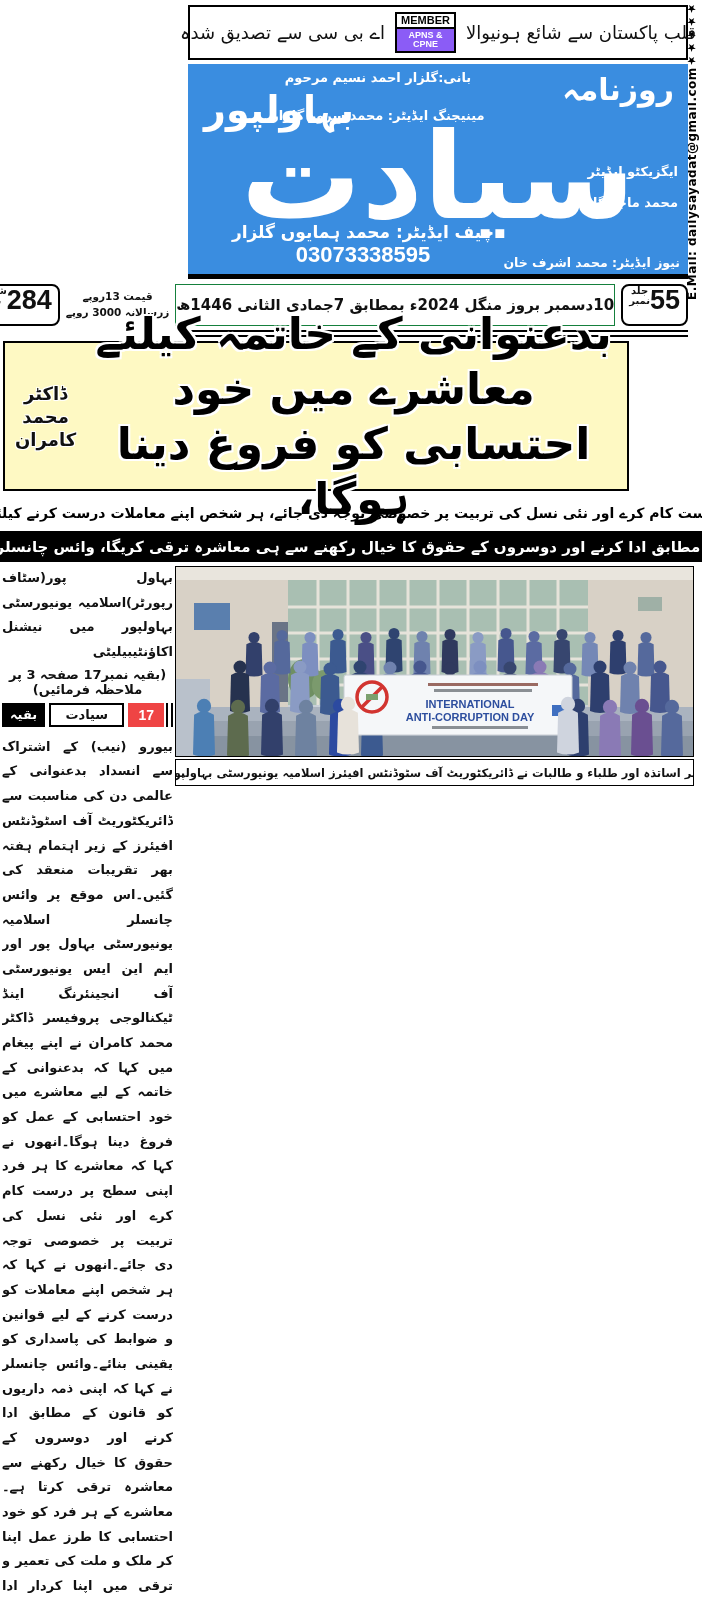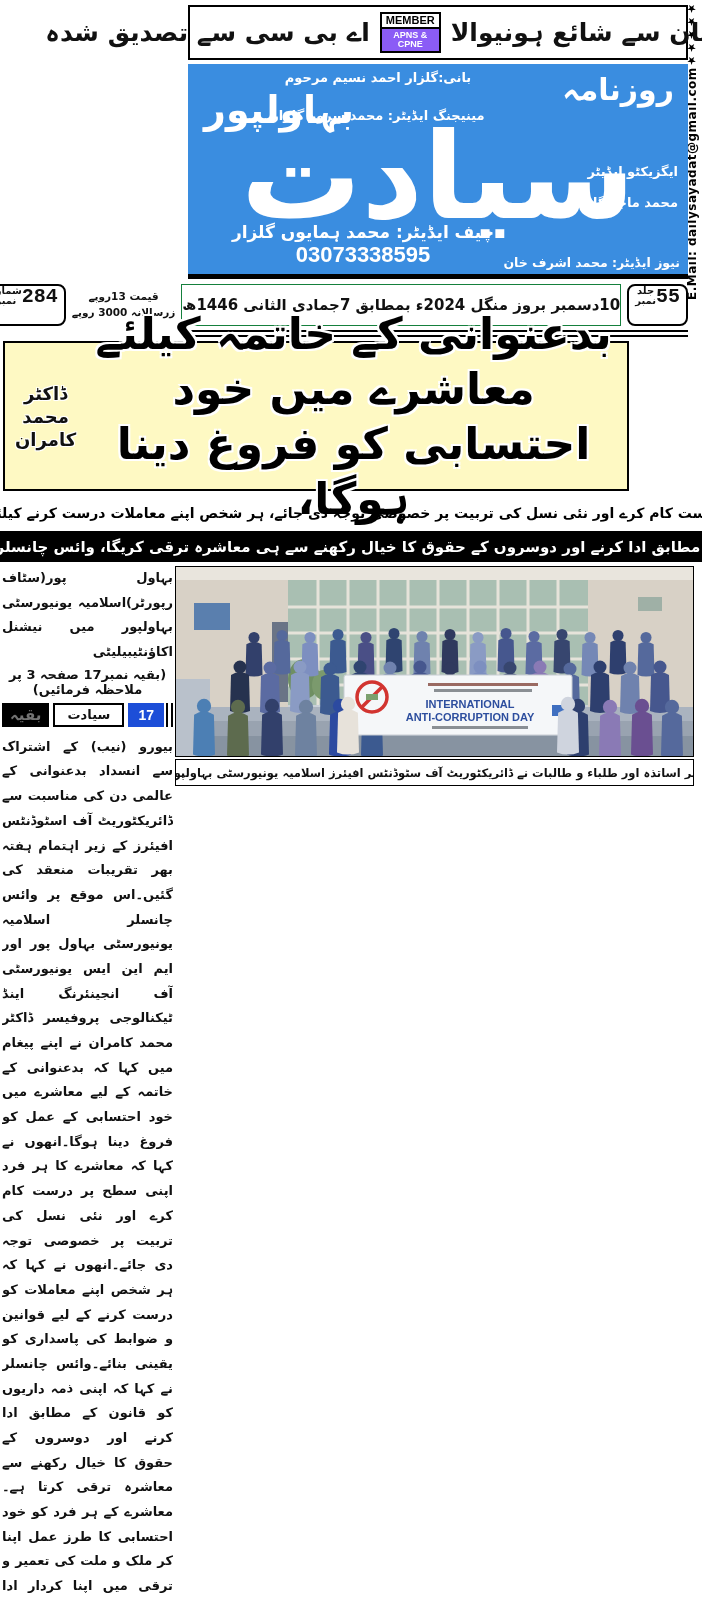--- a/index.html
+++ b/index.html
@@ -20,21 +20,21 @@
     white-space:nowrap; text-align:left; background:#fff;
   }
   .email-strip .stars { font-size:11px; letter-spacing:0; }
 
   
   .top-strip {
     position:absolute; left:188px; top:5px; width:500px; height:55px;
     border:2px solid #000; background:#fff;
     display:flex; flex-direction:row-reverse; align-items:center; justify-content:center; gap:10px;
   }
-  .top-strip .t { font-size:25px; font-weight:bold; white-space:nowrap; }
+  .top-strip .t { font-size:18px; font-weight:normal; white-space:nowrap; }
   .member-badge { display:flex; flex-direction:column; border:2px solid #000; line-height:1; }
   .member-badge .m1 { background:#fff; color:#000; font-size:11px; font-weight:bold; padding:1px 4px; border-bottom:2px solid #000; font-family:"Liberation Sans",sans-serif;}
   .member-badge .m2 { background:#8b5cf6; color:#fff; font-size:9px; font-weight:bold; padding:2px 3px; text-align:center; font-family:"Liberation Sans",sans-serif;}
 
   
   .masthead {
     position:absolute; left:188px; top:64px; width:500px; height:215px;
     background:#3a8de0; color:#fff; overflow:hidden;
     border-bottom:5px solid #000;
   }
@@ -51,21 +51,21 @@
   .mh-chief .phone { direction:ltr; unicode-bidi:isolate; font-size:22px; letter-spacing:1px; font-family:"Liberation Sans",sans-serif; }
 
   
   .date-bar {
     position:absolute; left:188px; top:284px; width:500px; height:42px;
     display:flex; flex-direction:row-reverse; align-items:stretch; gap:6px;
   }
   .db-box { border:2px solid #000; border-radius:8px; background:#fff; text-align:center;
             display:flex; flex-direction:row; padding:0 6px; }
   .db-box .lbl { font-size:10px; font-weight:bold; line-height:1; }
-  .db-box .val { font-size:20px; font-weight:bold; line-height:1.05; font-family:Liberation Mono, monospace; }
+  .db-box .val { font-size:27px; font-weight:bold; line-height:1.05; font-family:Liberation Sans, sans-serif; }
   .db-date { flex:1; border:1px solid #15803d; background:#fff; display:flex; align-items:center; justify-content:center;
              font-size:15px; font-weight:bold; white-space:nowrap; }
   .db-price { display:flex; flex-direction:column; justify-content:center; text-align:center; font-size:10.5px; font-weight:bold; line-height:1.5; white-space:nowrap; }
   .double-rule { position:absolute; left:188px; top:330px; width:500px; height:7px;
                  border-top:2px solid #000; border-bottom:2px solid #000; }
 
   
   .headline-box {
     position:absolute; left:3px; top:341px; width:626px; height:150px;
     border:2px solid #000; background:#fef9c3;
@@ -95,24 +95,24 @@
   .caption-bar { position:absolute; left:175px; top:759px; width:519px; height:27px;
                  border:1px solid #000; background:#fff;
                  display:flex; align-items:center; justify-content:center;
                  font-size:11.5px; font-weight:bold; white-space:nowrap; overflow:hidden; }
 
   
   .article-col { position:absolute; left:2px; top:566px; width:171px; height:1032px; overflow:hidden; }
   .article-lead { font-size:13px; font-weight:bold; line-height:1.9; text-align:justify; }
   .jump-note { font-size:13px; font-weight:bold; text-align:center; margin:2px 0 6px 0; }
   .cont-bar { display:flex; flex-direction:row-reverse; align-items:stretch; height:24px; margin:4px 0 8px 0; }
-  .cont-right { background:#000; color:#737373; font-size:15px; font-weight:bold; padding:0 8px; display:flex; align-items:center; }
+  .cont-right { background:#000; color:#ffffff; font-size:13px; font-weight:bold; padding:0 8px; display:flex; align-items:center; }
   .cont-center { flex:1; background:#fff; border:2px solid #000; margin:0 4px; font-size:13px; font-weight:bold;
                  display:flex; align-items:center; justify-content:center; }
-  .cont-left { background:#1d4ed8; color:#fff; font-size:14px; font-weight:bold; padding:0 10px; display:flex; align-items:center;
+  .cont-left { background:#ef4444; color:#fff; font-size:14px; font-weight:bold; padding:0 10px; display:flex; align-items:center;
                font-family:"Liberation Sans",sans-serif; }
   .cont-dbar { width:7px; border-left:2px solid #000; border-right:2px solid #000; margin-left:2px; }
   .article-body { font-size:13px; font-weight:bold; line-height:1.9; text-align:justify; }
 
   svg text { font-family:"Liberation Sans",sans-serif; }
 </style>
 </head>
 <body>
 
 <div class="page">

